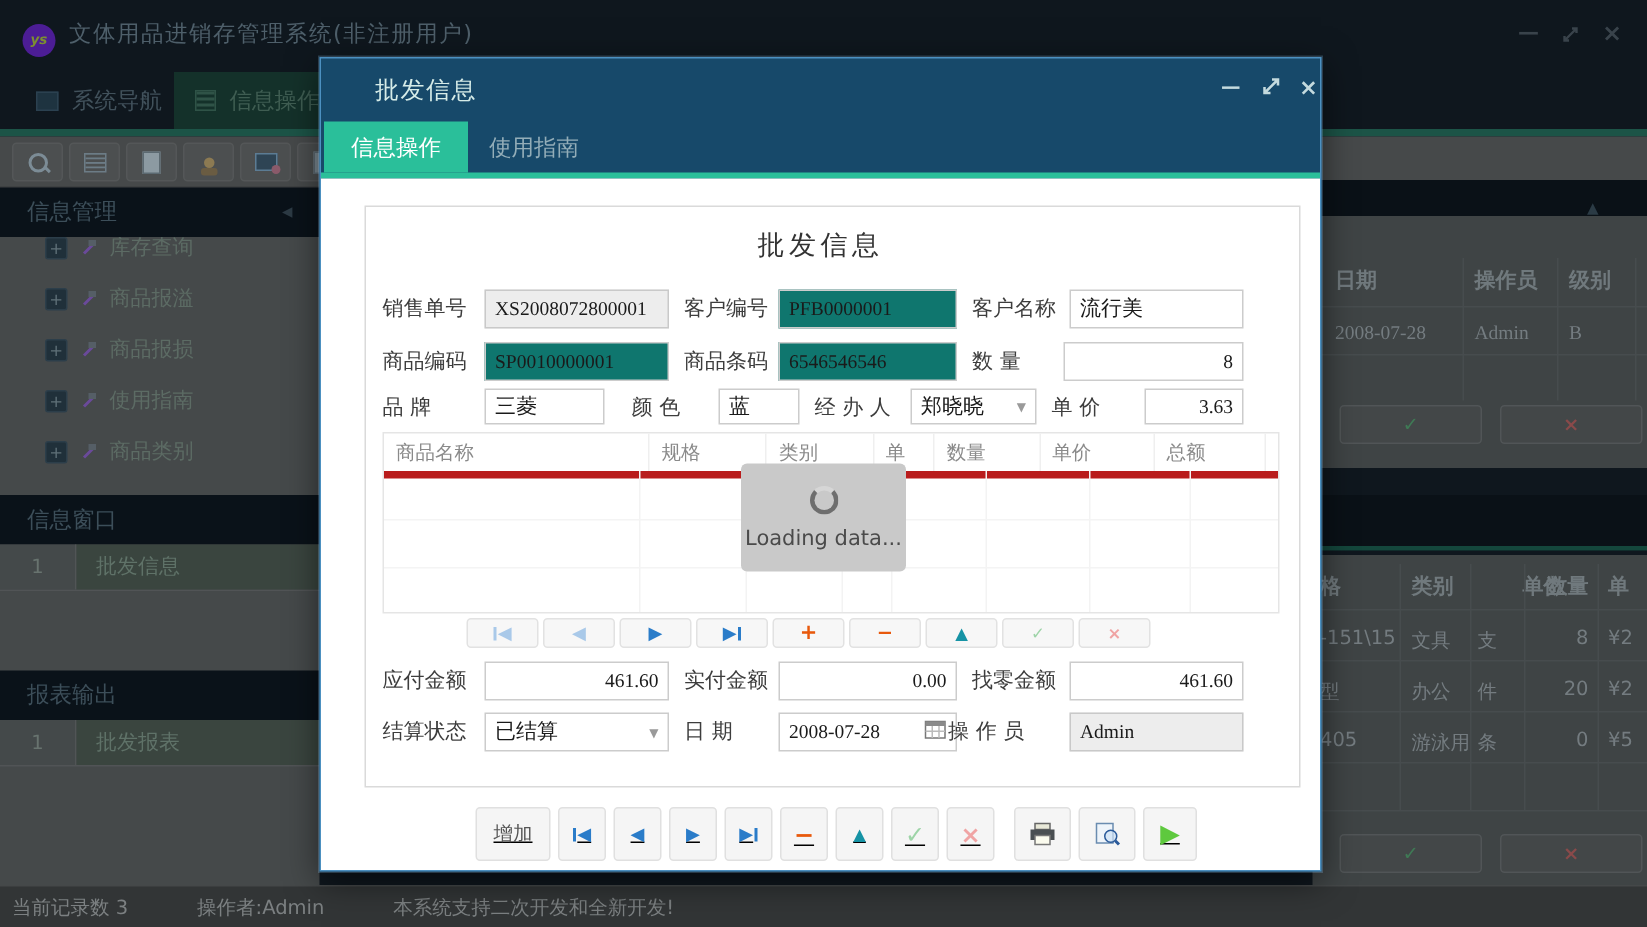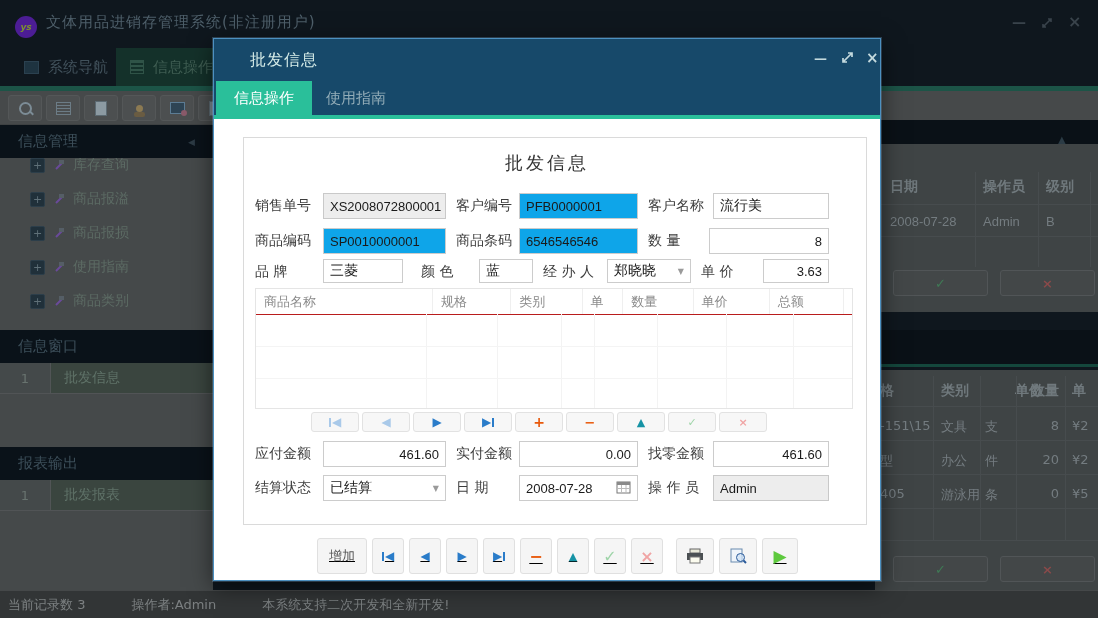--- a/index.html
+++ b/index.html
@@ -1,19 +1,19 @@
 <!DOCTYPE html>
 <html><head>
 <meta charset="utf-8">
 <style>
   html,body{margin:0;padding:0;background:#000;}
   .screen{position:relative;width:1098px;height:618px;overflow:hidden;background:#0f171e;
     font-family:"DejaVu Sans","Liberation Sans",sans-serif;-webkit-font-smoothing:antialiased;}
   .a{position:absolute;box-sizing:border-box;}
-  .mono{font-family:Liberation Sans, sans-serif;}
+  .mono{font-family:Liberation Serif, serif;}
   
   .titlebar{left:0;top:0;width:1098px;height:46px;background:#0f171e;}
   .logo{left:15px;top:16px;width:22px;height:22px;border-radius:50%;background:#4c1d95;
     color:#7c9030;font-size:9px;font-weight:bold;font-style:italic;display:flex;align-items:center;justify-content:center;}
   .apptitle{left:46px;top:13px;font-size:15px;color:#4e5f6a;letter-spacing:1px;}
   .winbtn{color:#39434b;font-size:14px;font-weight:bold;}
   .menubar{left:0;top:46px;width:1098px;height:40px;background:#0f171e;}
   .mtab{top:48px;height:38px;display:flex;align-items:center;gap:9px;padding:0 14px;font-size:15px;}
   .mtab1{left:10px;color:#41515b;}
   .mtab2{left:116px;background:#14312a;color:#3f5d52;}
@@ -55,27 +55,27 @@
   .dtab-act{left:2px;top:42px;width:96px;height:34px;background:#2abf9a;color:#fff;font-size:15px;
     display:flex;align-items:center;justify-content:center;}
   .dtab{left:112px;top:42px;height:34px;color:#93adb8;font-size:15px;display:flex;align-items:center;}
   .dunderline{left:0;top:76px;width:666px;height:4px;background:#2abf9a;}
   .dcontent{left:0;top:80px;width:666px;height:461px;background:#fff;}
   .panel{left:29px;top:18px;width:624px;height:388px;border:1px solid #dadada;}
   .ftitle{left:0;top:32px;width:666px;text-align:center;font-size:18px;color:#333;letter-spacing:3px;}
   .lbl{height:26px;display:flex;align-items:center;font-size:14px;color:#3d3d3d;white-space:pre;}
   .inp{height:26px;border:1px solid #ccc;background:#fff;display:flex;align-items:center;
     padding:0 6px;font-size:13px;color:#1a1a1a;}
-  .inp.green{background:#0ea5e9;}
+  .inp.green{background:#0f766e;}
   .inp.ro{background:#ededed;border-color:#c9c9c9;}
   .inp.right{justify-content:flex-end;}
   .combo .arr{margin-left:auto;color:#9a9a9a;font-size:8px;}
   
   .dgrid{left:41px;top:169px;width:598px;height:121px;border:1px solid #e5e5e5;}
-  .dgh{display:flex;height:25px;border-bottom:1px solid #b91c1c;}
+  .dgh{display:flex;height:25px;border-bottom:5px solid #b91c1c;}
   .dgh div{border-right:1px solid #efefef;font-size:13px;color:#8a8a8a;display:flex;align-items:center;padding-left:8px;}
   .gcol{position:absolute;top:25px;bottom:0;width:1px;background:#f3f3f3;}
   .grow{position:absolute;left:0;width:100%;height:1px;background:#f4f4f4;}
   .loadbox{left:280px;top:190px;width:110px;height:72px;background:#c9c9c9;border-radius:4px;
     display:flex;flex-direction:column;align-items:center;justify-content:center;gap:8px;}
   .spin{width:13px;height:13px;border:3px solid #6e6e6e;border-top-color:rgba(255,255,255,.25);border-radius:50%;
     animation:sp 1s linear infinite;}
   @keyframes sp{to{transform:rotate(360deg)}}
   .loadtx{font-size:14px;color:#4a4a4a;}
   .nbtn{top:293px;width:48px;height:20px;background:#f7f7f7;border:1px solid #e2e2e2;border-radius:3px;
@@ -339,20 +339,24 @@
         <div class="gcol" style="left:170px;"></div>
           <div class="gcol" style="left:241px;"></div>
         <div class="gcol" style="left:305px;"></div>
           <div class="gcol" style="left:338px;"></div>
         <div class="gcol" style="left:401px;"></div>
           <div class="gcol" style="left:470px;"></div>
         <div class="gcol" style="left:537px;"></div>
         <div class="grow" style="top:57px;"></div>
           <div class="grow" style="top:89px;"></div>
       </div>
+      <div class="a loadbox">
+        <div class="spin"></div>
+        <div class="loadtx">Loading data...</div>
+      </div>
 
       <div class="a nbtn" style="left:97px;">
           <span class="vbar" style="background:#a9c9e9;"></span>
           <span class="c-lblue">◀</span>
         </div>
       <div class="a nbtn" style="left:148px;">
           <span class="c-lblue">◀</span>
         </div>
       <div class="a nbtn" style="left:199px;">
           <span class="c-blue">▶</span>
@@ -395,21 +399,21 @@
         <span style="margin-left:auto;">
           <svg width="15" height="14">
               <rect x="1" y="2" width="13" height="11" fill="#fff" stroke="#777"></rect>
               <rect x="1" y="2" width="13" height="3" fill="#8a8a8a"></rect>
               <line x1="5.5" y1="5" x2="5.5" y2="13" stroke="#bbb"></line>
               <line x1="10" y1="5" x2="10" y2="13" stroke="#bbb"></line>
               <line x1="1" y1="8.5" x2="14" y2="8.5" stroke="#bbb"></line>
             </svg>
         </span>
       </div>
-      <div class="a lbl" style="left:434px;top:356px;text-align:center;">操 作 员</div>
+      <div class="a lbl" style="left:418px;top:356px;text-align:center;">操 作 员</div>
       <div class="a inp ro mono" style="left:499px;top:356px;width:116px;">Admin</div>
 
       <div class="a dfoot">
         <div class="tbtn wide">增加</div>
         <div class="tbtn sqr">
             <span class="vbar" style="background:#2a7cc9;"></span>
             <span class="c-blue">◀</span>
           </div>
         <div class="tbtn sqr">
             <span class="c-blue">◀</span>

